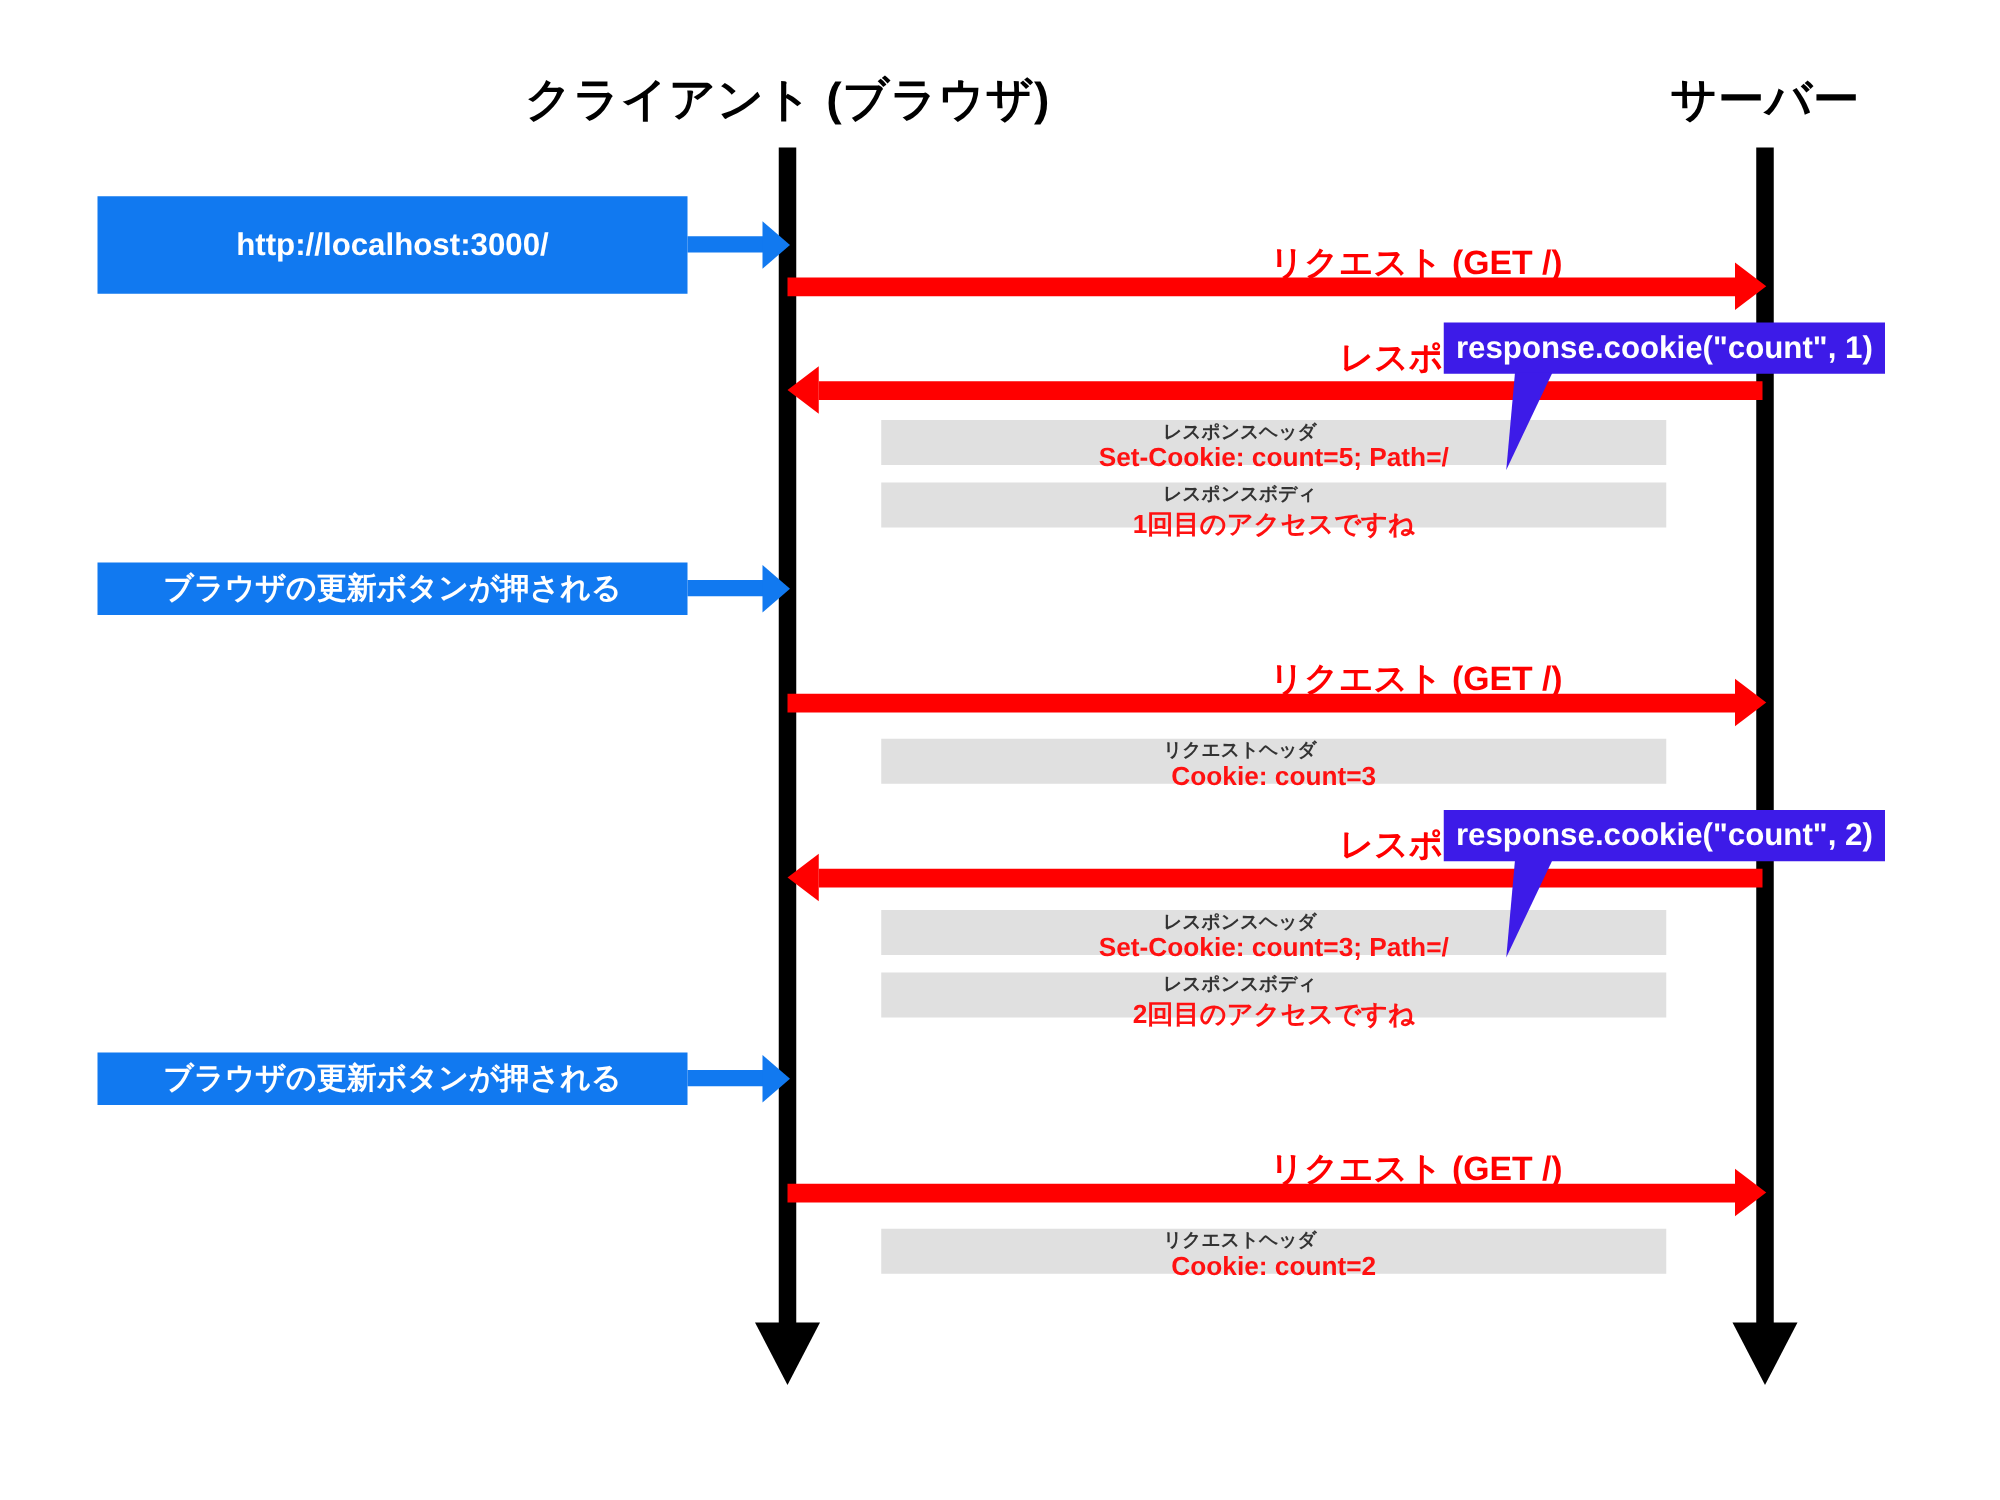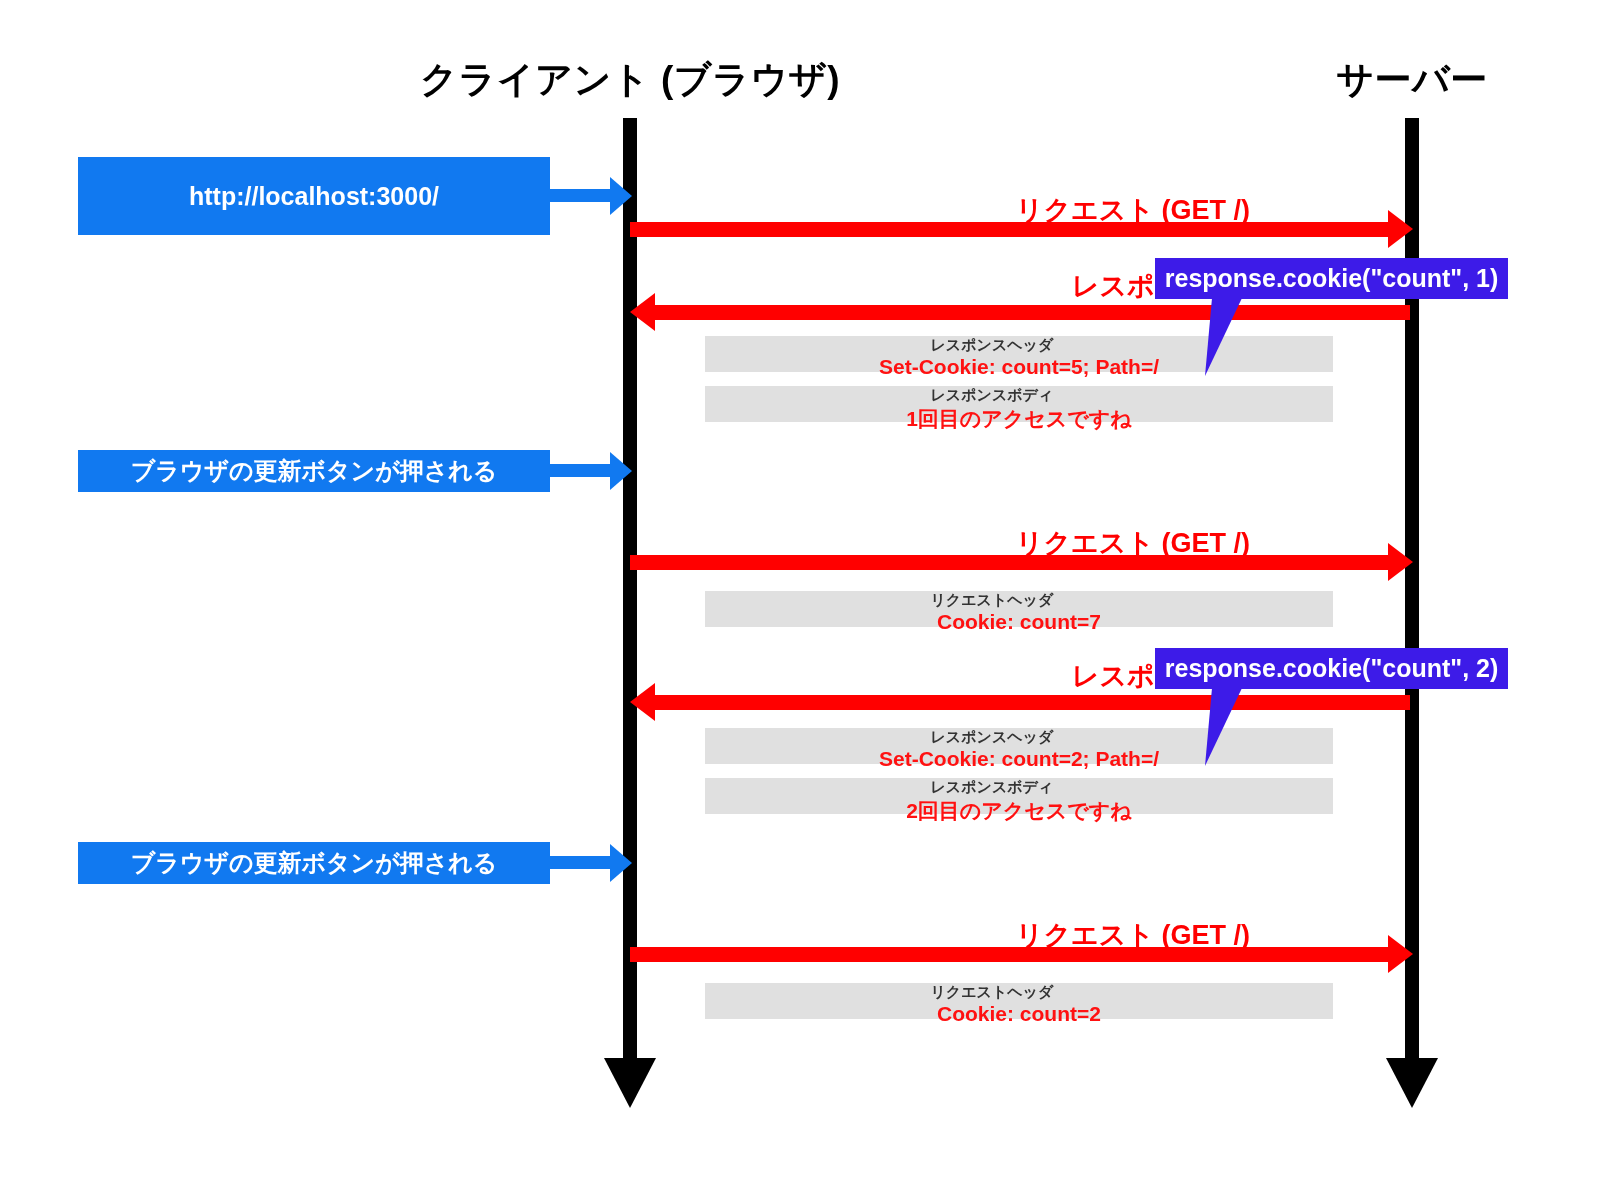--- a/index.html
+++ b/index.html
@@ -215,35 +215,35 @@
   </div>
   <div class="blue-shaft" style="left:550px; top:464px; width:62px;"></div>
   <div class="blue-head" style="left:610px; top:452px;"></div>
 
   <div class="red-label" style="left:780px; top:525px; width:470px;">リクエスト (GET /)</div>
   <div class="red-shaft" style="left:630px; top:555px; width:760px;"></div>
   <div class="red-head-right" style="left:1388px; top:543px;"></div>
 
   <div class="gray-row" style="left:705px; top:591px; width:628px; height:36px;">
     <span class="gray-label">リクエストヘッダ</span>
-    <span class="gray-value">Cookie: count=7</span>
+    <span class="gray-value">Cookie: count=3</span>
   </div>
 
   <div class="purple-box" style="left:1155px; top:648px; width:353px; height:41px;">response.cookie("count", 2)</div>
   <svg class="purple-tail" width="120" height="80" style="left:1180px; top:688px;" viewBox="0 0 120 80">
     <polygon points="32,0 62,0 25,78" fill="#3D1BE8"></polygon>
   </svg>
 
   <div class="red-label" style="left:820px; top:658px; width:390px;">レスポンス</div>
   <div class="red-shaft" style="left:655px; top:695px; width:755px;"></div>
   <div class="red-head-left" style="left:630px; top:683px;"></div>
 
   <div class="gray-row" style="left:705px; top:728px; width:628px; height:36px;">
     <span class="gray-label">レスポンスヘッダ</span>
-    <span class="gray-value">Set-Cookie: count=2; Path=/</span>
+    <span class="gray-value">Set-Cookie: count=3; Path=/</span>
   </div>
   <div class="gray-row" style="left:705px; top:778px; width:628px; height:36px;">
     <span class="gray-label">レスポンスボディ</span>
     <span class="gray-value">2回目のアクセスですね</span>
   </div>
 
   <div class="blue-box" style="left:78px; top:842px; width:472px; height:42px; font-size:24px;">
     <span class="l1">ブラウザの更新ボタンが押される</span>
   </div>
   <div class="blue-shaft" style="left:550px; top:856px; width:62px;"></div>

